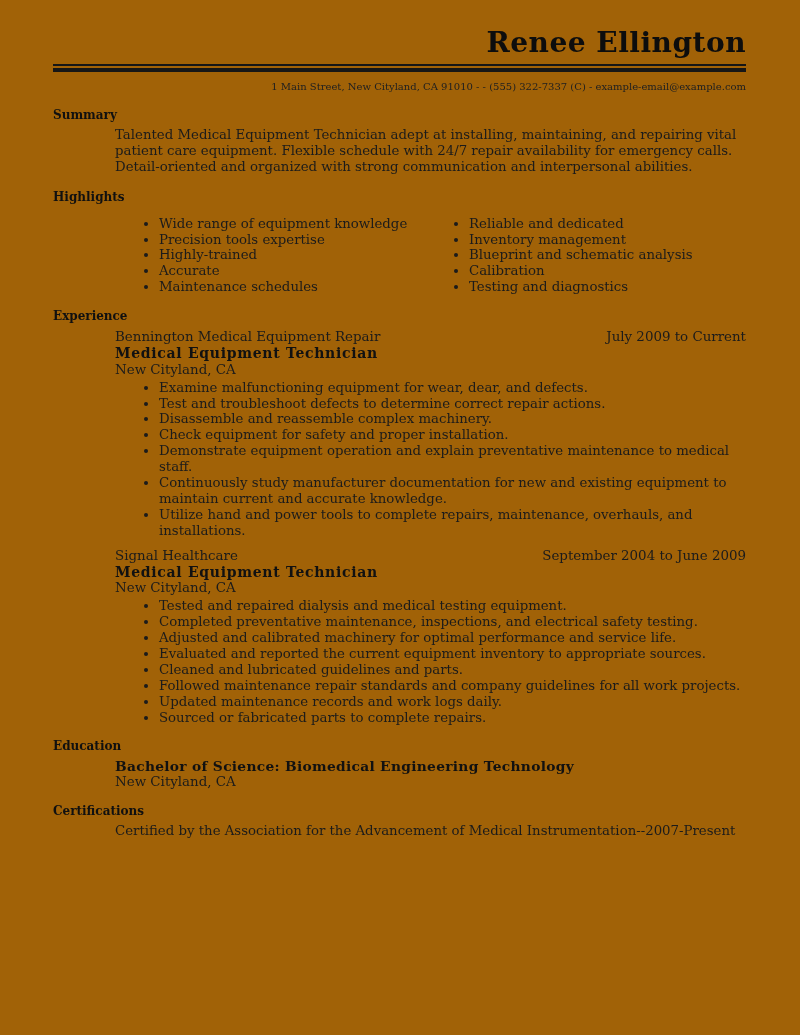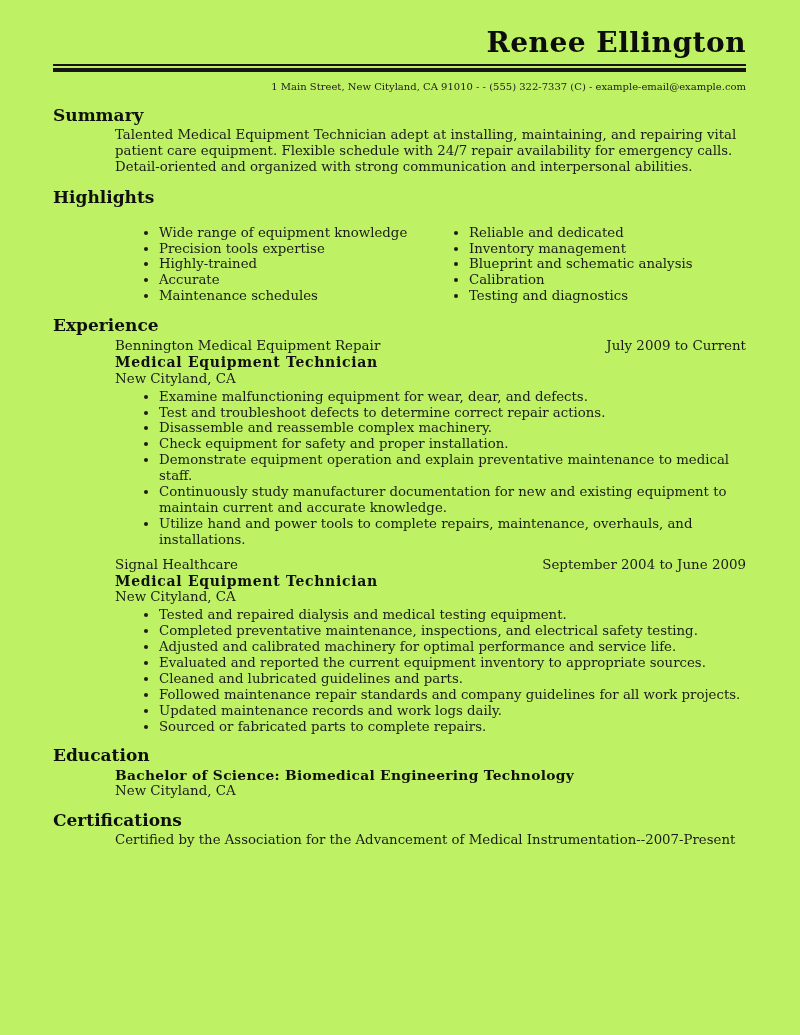--- a/index.html
+++ b/index.html
@@ -1,21 +1,21 @@
 <!DOCTYPE html>
 <html><head>
 <meta charset="utf-8">
 <style>
   * { box-sizing: border-box; }
   html, body { margin: 0; padding: 0; background: #ffffff; }
   .page {
     position: relative;
     width: 800px;
     height: 1035px;
-    background: #bef264;
+    background: #a16207;
     font-family: "DejaVu Serif", "Liberation Serif", serif;
     color: #1b1b1b;
     padding: 24px 54px 0 53px;
     overflow: hidden;
   }
   
   .name {
     margin: 0;
     text-align: right;
     font-size: 28px;
@@ -28,37 +28,37 @@
   .rule-thick { height: 4px; background: #161616; margin-top: 2px; }
   .contact {
     text-align: right;
     font-size: 10px;
     line-height: 15px;
     margin-top: 7px;
     color: #202020;
   }
   
   h2.sec-title {
-    font-size: 17px;
+    font-size: 12px;
     line-height: 20px;
     margin: 11px 0 2px 0;
     font-weight: bold;
     color: #101010;
   }
   .body-indent {
     margin: 1px 0 0 62px;
     font-size: 13.3px;
     line-height: 16.2px;
     max-width: 650px;
   }
   
   .hl-cols { display: flex; }
   ul.hl {
     list-style: disc;
-    margin: 16px 0 0 0;
+    margin: 7px 0 0 0;
     padding-left: 44px;
     font-size: 13.3px;
     line-height: 15.9px;
   }
   ul.hl.col1 { margin-left: 62px; width: 296px; }
   ul.hl.col2 { margin-left: 14px; }
   
   .job { margin-top: 3px; }
   .job + .job { margin-top: 9px; }
   .job-head {

